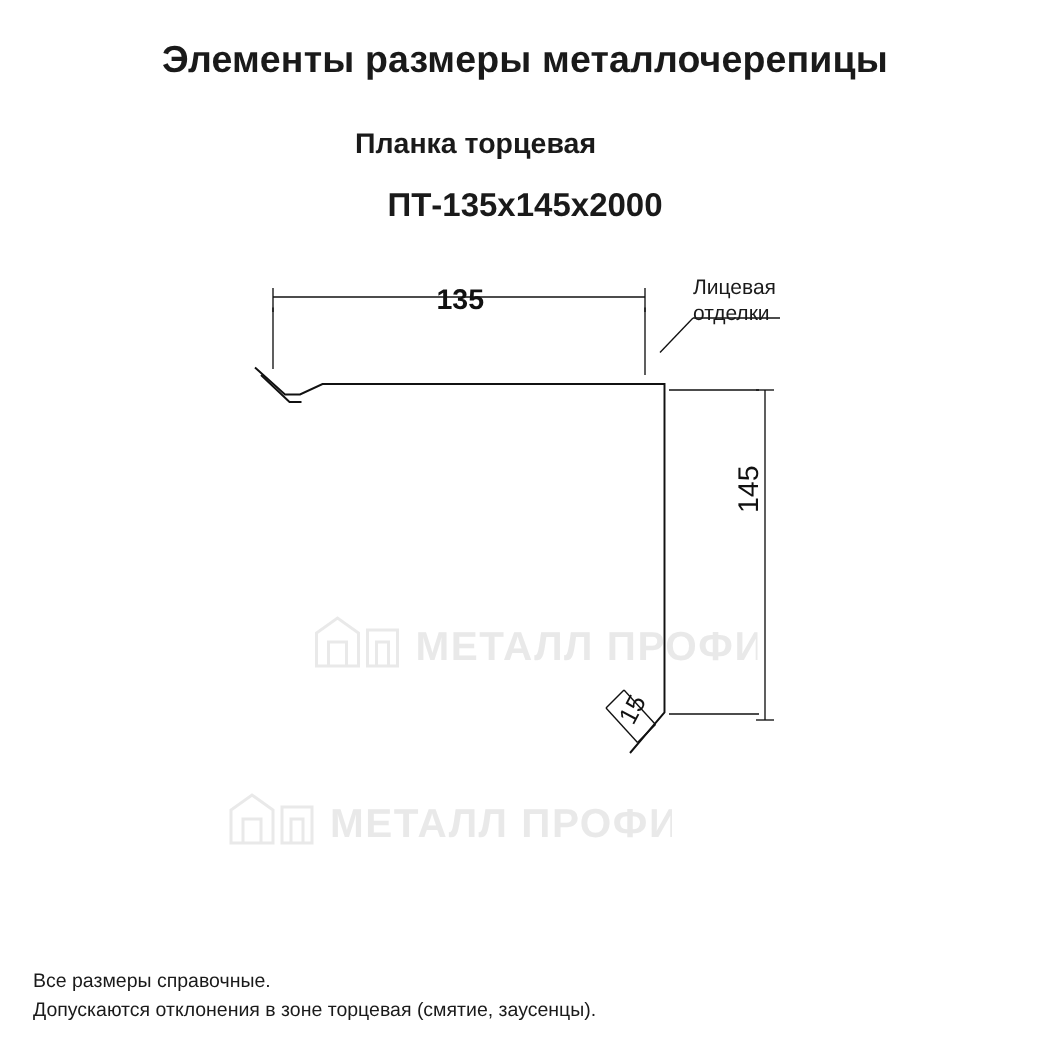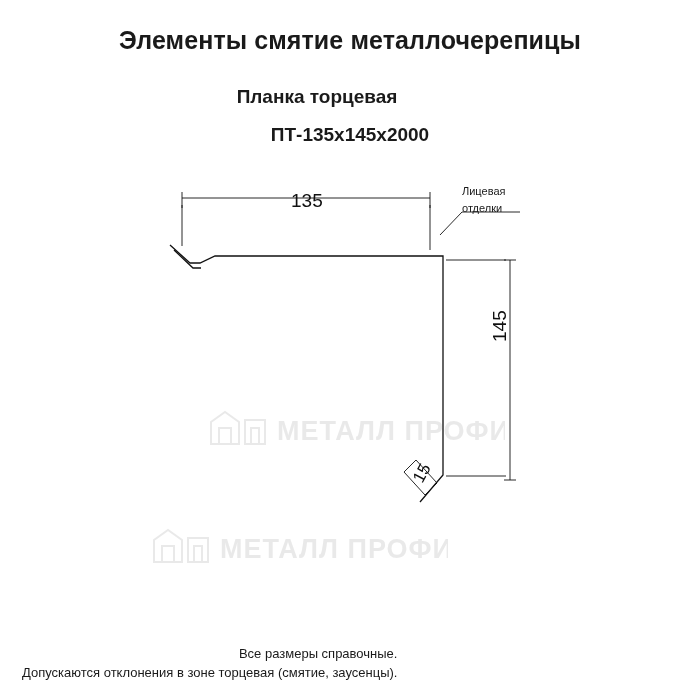--- a/index.html
+++ b/index.html
@@ -38,21 +38,21 @@
     text-align: center;
     font-size: 19px;
     font-weight: bold;
   }
   .code {
     position: absolute;
     top: 124px;
     left: 0;
     width: 700px;
     text-align: center;
-    font-size: 19px;
+    font-size: 22px;
     font-weight: bold;
   }
   .drawing {
     position: absolute;
     top: 150px;
     left: 0;
     width: 700px;
     height: 420px;
   }
   .watermark {
@@ -63,56 +63,56 @@
   .wm1 { left: 205px; top: 252px; }
   .wm2 { left: 148px; top: 370px; }
   .footer {
     position: absolute;
     left: 22px;
     bottom: 18px;
     font-size: 13px;
     line-height: 19px;
     color: #1a1a1a;
   }
-  .footer div { white-space: nowrap; text-align: right; }
+  .footer div { white-space: nowrap; }
   .dim-label {
     position: absolute;
     font-size: 19px;
     color: #111;
   }
-  .lbl-135 { left: 291px; top: 40px; }
+  .lbl-135 { left: 291px; top: 40px; font-weight: bold; }
   .lbl-145 {
     left: 489px;
     top: 192px;
     transform: rotate(-90deg);
     transform-origin: left top;
   }
   .lbl-15 {
     left: 409px;
     top: 327px;
     font-size: 17px;
     transform: rotate(-62deg);
     transform-origin: left top;
   }
   .face-label {
     position: absolute;
     left: 462px;
     top: 33px;
-    font-size: 11px;
+    font-size: 14px;
     line-height: 17px;
     text-align: left;
     width: 120px;
   }
 </style>
 </head>
 <body>
 
 <div class="page">
 
-  <div class="title">Элементы смятие металлочерепицы</div>
+  <div class="title">Элементы размеры металлочерепицы</div>
   <div class="subtitle">Планка торцевая</div>
   <div class="code">ПТ-135x145x2000</div>
 
   <div class="drawing">
 
     
     <div class="watermark wm1">
       <svg width="300" height="60" viewBox="0 0 300 60" xmlns="http://www.w3.org/2000/svg">
         <g fill="none" stroke="#d8d8d8" stroke-width="2">
           <path d="M6 42 L6 20 L20 10 L34 20 L34 42 Z"></path>

